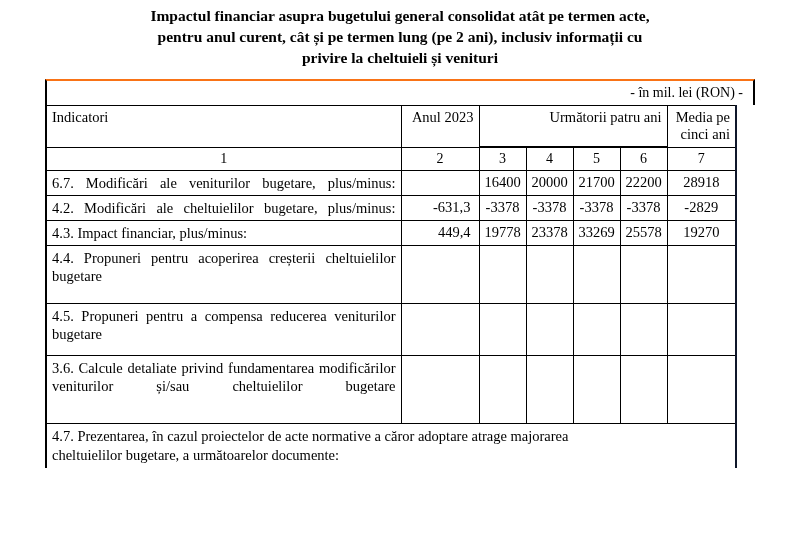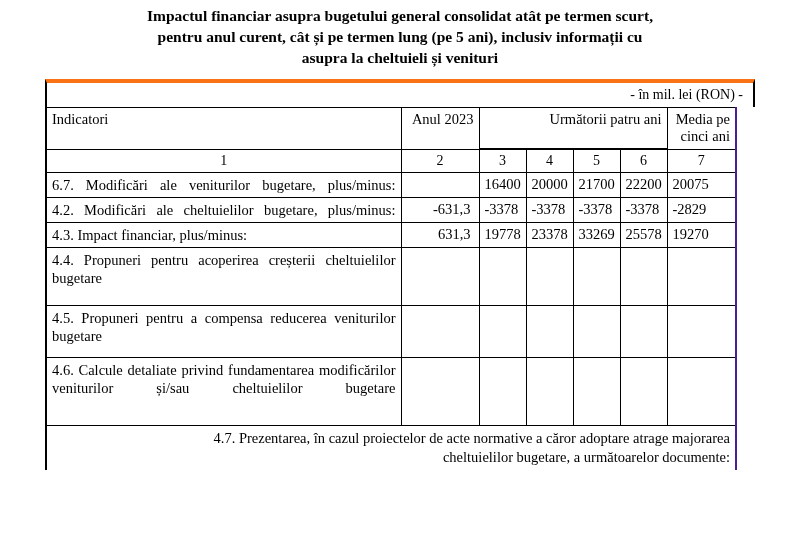--- a/index.html
+++ b/index.html
@@ -31,42 +31,42 @@
   }
   .doc-title div {
     white-space: nowrap;
   }
   .unit-line {
     text-align: right;
     font-size: 14px;
     padding: 4px 10px 4px 0;
     border-left: 2px solid #000;
     border-right: 2px solid #000;
-    border-top: 4px solid #f97316;
+    border-top: 2px solid #f97316;
     box-sizing: border-box;
   }
   .table-wrap {
     margin: 10px 45px 0 45px;
     width: 710px;
     box-sizing: border-box;
   }
   table.main {
     border-collapse: collapse;
     width: 624px;
     table-layout: fixed;
     font-size: 14.5px;
   }
   table.main td, table.main th {
     border: 1px solid #000;
     padding: 3px 5px;
     vertical-align: top;
     font-weight: normal;
   }
   table.main .outer-left { border-left: 2px solid #000; }
-  table.main .outer-right { border-right: 2px solid #4c1d95; }
+  table.main .outer-right { border-right: 2px solid #0f172a; }
   .hdr-cell {
     text-align: right;
     vertical-align: middle;
     line-height: 1.2;
   }
   .hdr-ind {
     text-align: left;
     vertical-align: middle;
     padding-left: 8px;
   }
@@ -80,20 +80,21 @@
     text-align-last: justify;
     line-height: 1.25;
     padding-left: 6px;
     padding-right: 6px;
   }
   .label-cell.nojust {
     text-align: right;
     text-align-last: left;
   }
   .num {
+    text-align: center;
     vertical-align: top;
   }
   .num.right {
     text-align: right;
     padding-right: 8px;
     padding-left: 12px;
   }
   .tall-1 { height: 58px; }
   .tall-2 { height: 52px; }
   .tall-3 { height: 68px; }
@@ -102,23 +103,23 @@
     line-height: 1.3;
     padding-left: 10px;
   }
 </style>
 </head>
 <body>
 
 <div class="page">
 
   <div class="doc-title">
-    <div>Impactul financiar asupra bugetului general consolidat atât pe termen scurt,</div>
-    <div>pentru anul curent, cât și pe termen lung (pe 5 ani), inclusiv informații cu</div>
-    <div>asupra la cheltuieli și venituri</div>
+    <div>Impactul financiar asupra bugetului general consolidat atât pe termen acte,</div>
+    <div>pentru anul curent, cât și pe termen lung (pe 2 ani), inclusiv informații cu</div>
+    <div>privire la cheltuieli și venituri</div>
   </div>
 
   <div class="table-wrap">
 
     <div class="unit-line">- în mil. lei (RON) -</div>
 
     <table class="main">
       <colgroup>
         <col style="width:355px">
         <col style="width:78px">
@@ -152,36 +153,36 @@
           <td class="outer-right">7</td>
         </tr>
 
         <tr>
           <td class="label-cell outer-left">6.7. Modificări ale veniturilor bugetare, plus/minus:</td>
           <td class="num right"></td>
           <td class="num">16400</td>
           <td class="num">20000</td>
           <td class="num">21700</td>
           <td class="num">22200</td>
-          <td class="num outer-right">20075</td>
+          <td class="num outer-right">28918</td>
         </tr>
 
         <tr>
           <td class="label-cell outer-left">4.2. Modificări ale cheltuielilor bugetare, plus/minus:</td>
           <td class="num right">-631,3</td>
           <td class="num">-3378</td>
           <td class="num">-3378</td>
           <td class="num">-3378</td>
           <td class="num">-3378</td>
           <td class="num outer-right">-2829</td>
         </tr>
 
         <tr>
           <td class="label-cell nojust outer-left">4.3. Impact financiar, plus/minus:</td>
-          <td class="num right">631,3</td>
+          <td class="num right">449,4</td>
           <td class="num">19778</td>
           <td class="num">23378</td>
           <td class="num">33269</td>
           <td class="num">25578</td>
           <td class="num outer-right">19270</td>
         </tr>
 
         <tr class="tall-1">
           <td class="label-cell outer-left">4.4. Propuneri pentru acoperirea creșterii cheltuielilor bugetare</td>
           <td class="num"></td>
@@ -196,31 +197,31 @@
           <td class="label-cell outer-left">4.5. Propuneri pentru a compensa reducerea veniturilor bugetare</td>
           <td class="num"></td>
           <td class="num"></td>
           <td class="num"></td>
           <td class="num"></td>
           <td class="num"></td>
           <td class="num outer-right"></td>
         </tr>
 
         <tr class="tall-3">
-          <td class="label-cell outer-left">4.6. Calcule detaliate privind fundamentarea modificărilor veniturilor și/sau cheltuielilor bugetare</td>
+          <td class="label-cell outer-left">3.6. Calcule detaliate privind fundamentarea modificărilor veniturilor și/sau cheltuielilor bugetare</td>
           <td class="num"></td>
           <td class="num"></td>
           <td class="num"></td>
           <td class="num"></td>
           <td class="num"></td>
           <td class="num outer-right"></td>
         </tr>
 
         <tr class="full-row">
-          <td colspan="7" class="outer-left outer-right" style="border-bottom:none;text-align:right;">
+          <td colspan="7" class="outer-left outer-right" style="border-bottom:none;">
             <div>4.7. Prezentarea, în cazul proiectelor de acte normative a căror adoptare atrage majorarea</div>
             <div>cheltuielilor bugetare, a următoarelor documente:</div>
           </td>
         </tr>
       </tbody>
     </table>
   </div>
 </div>
 
 </body></html>

